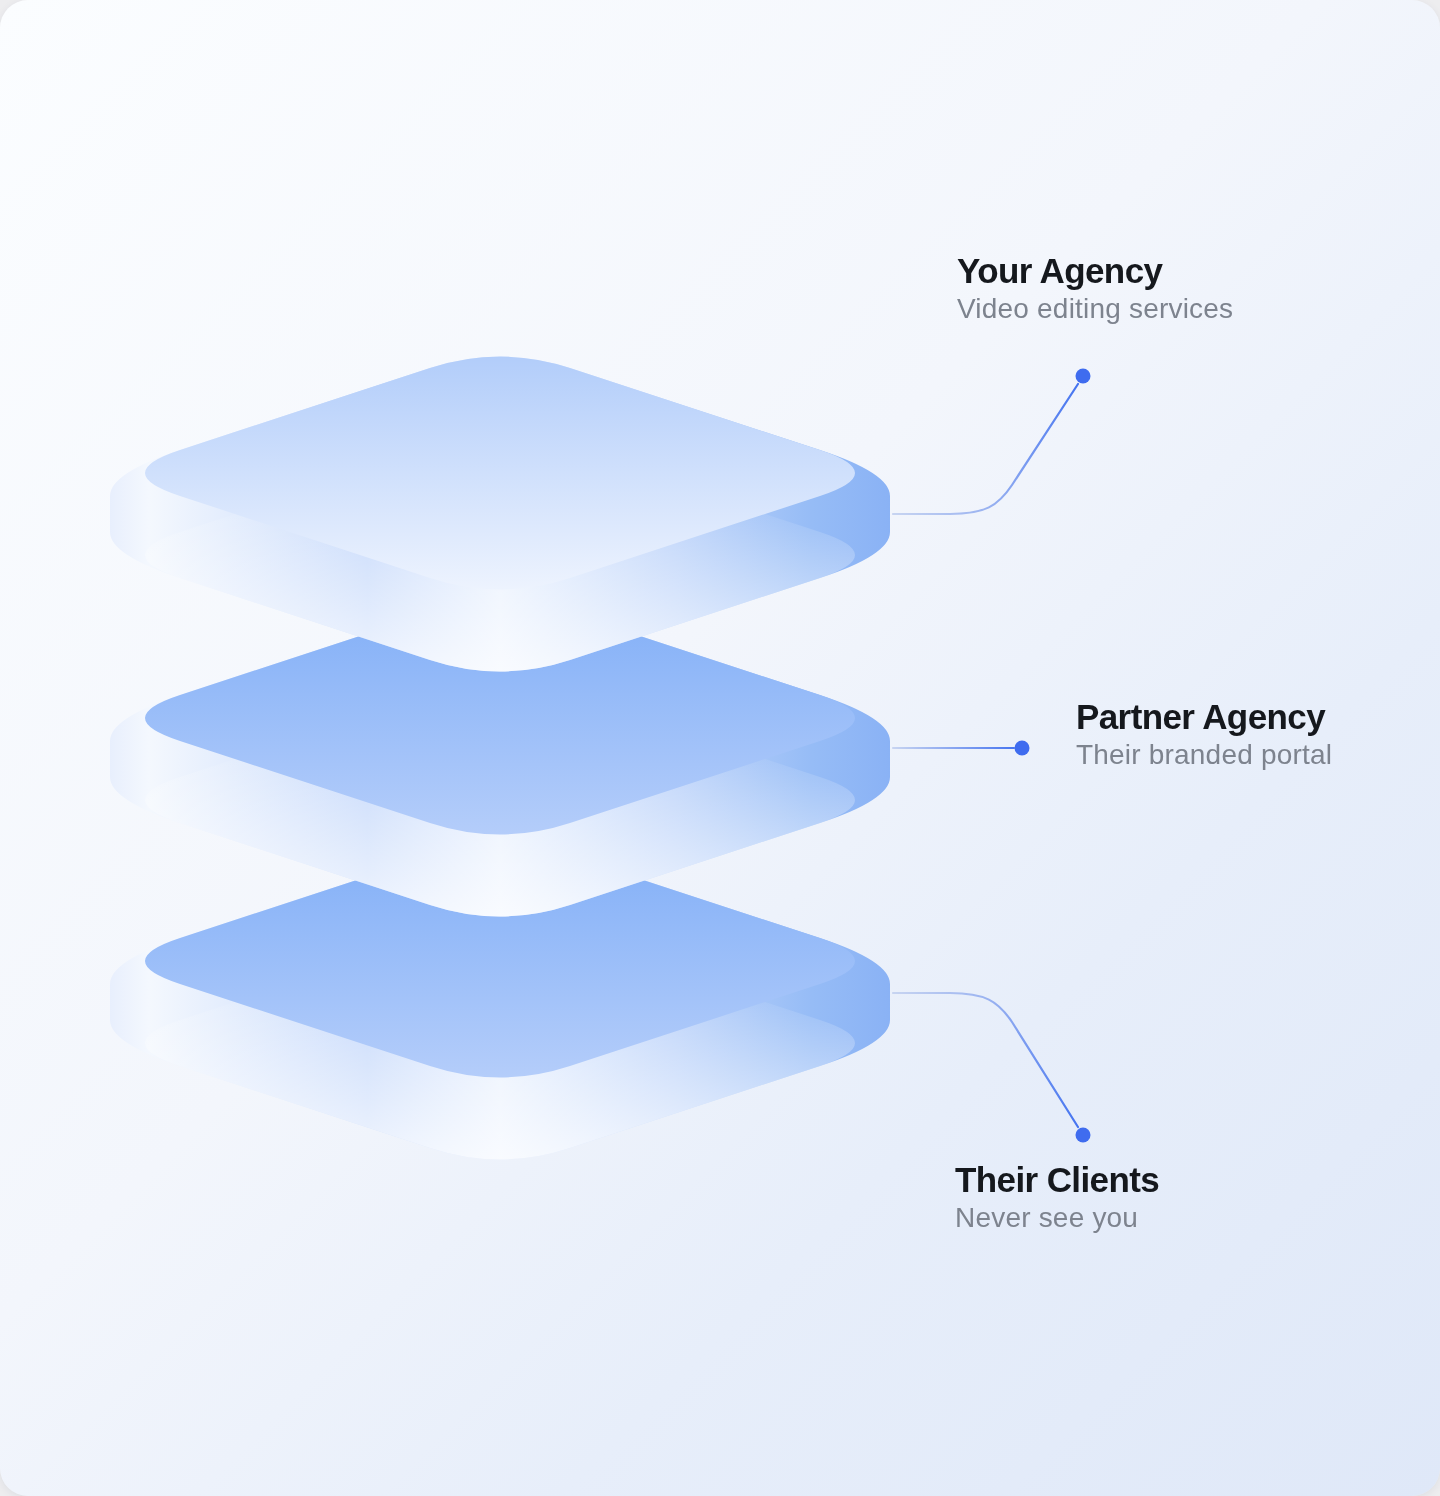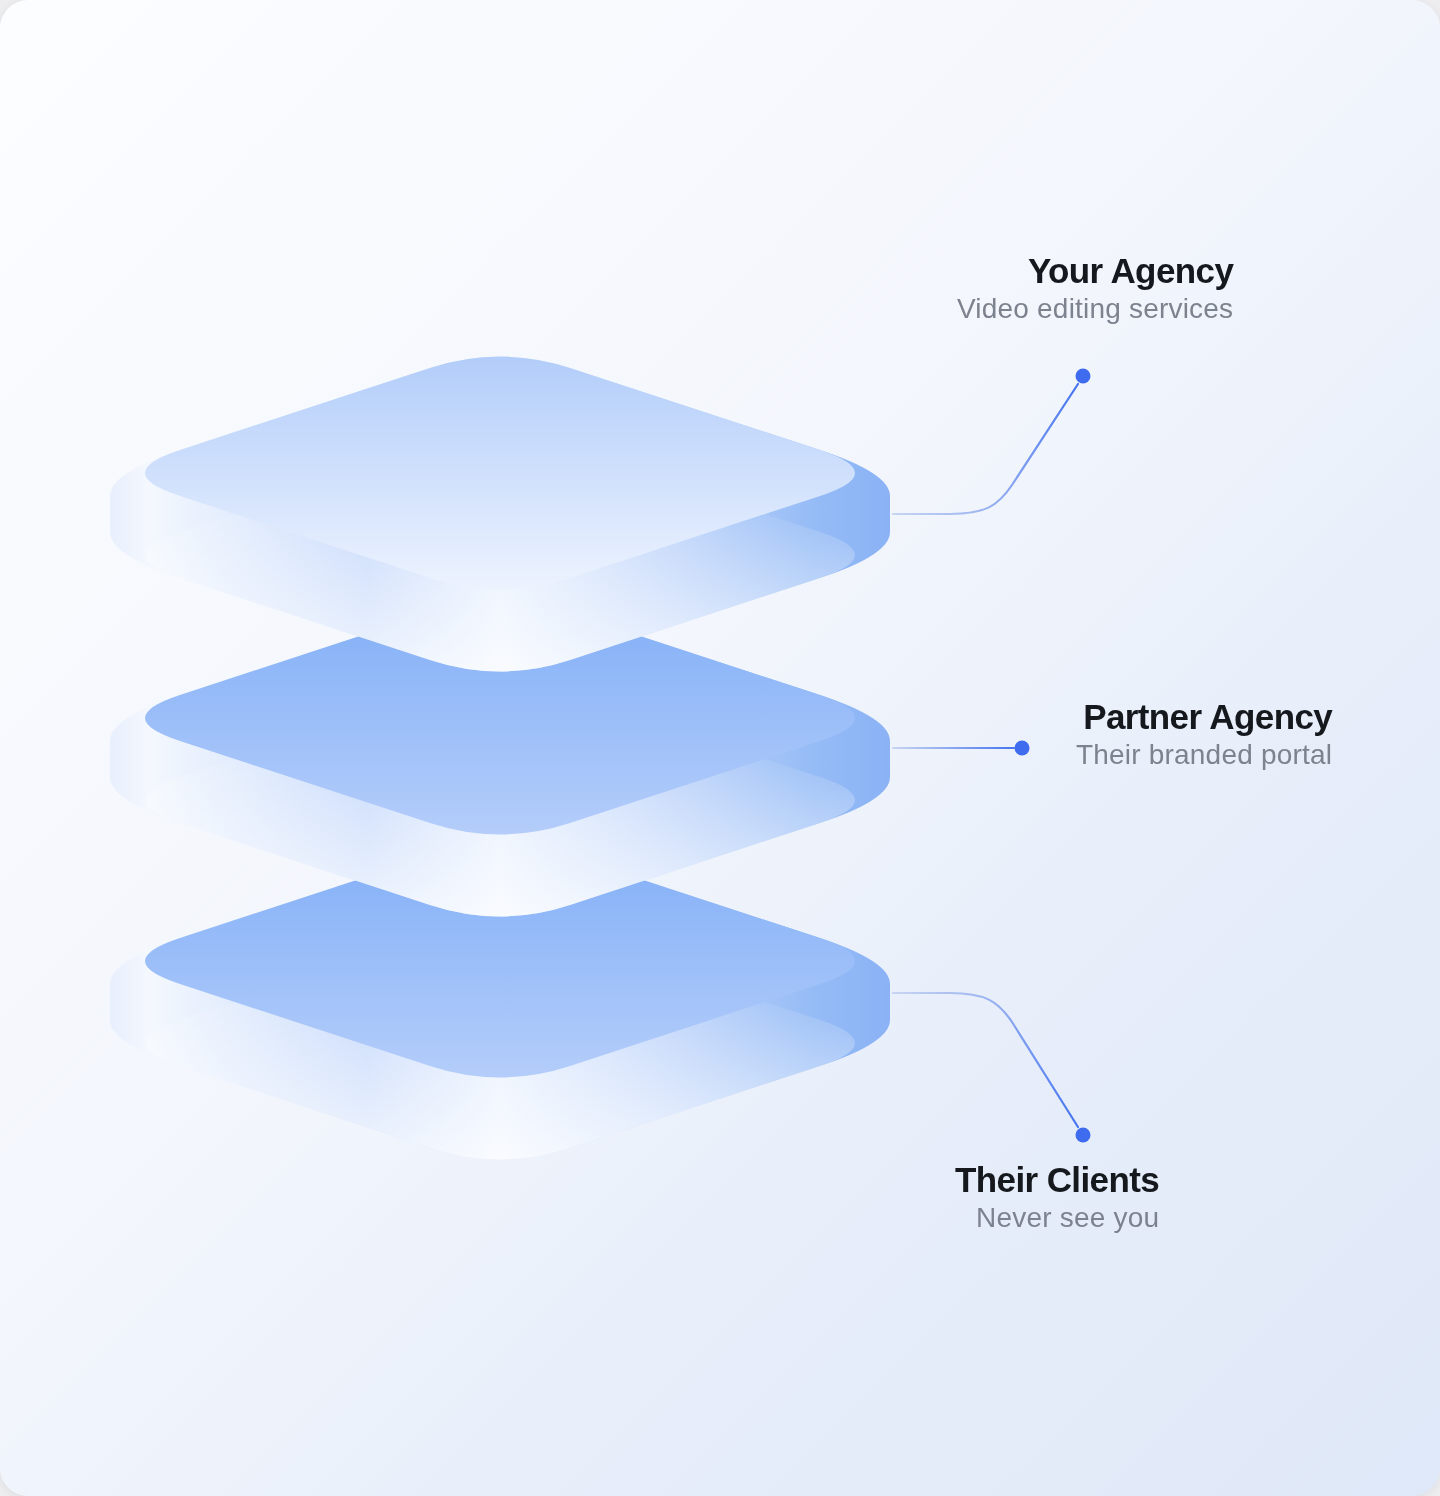--- a/index.html
+++ b/index.html
@@ -6,21 +6,21 @@
   .card{
     position:relative;
     width:1440px;height:1496px;
     border-radius:28px;
     overflow:hidden;
     background:linear-gradient(135deg,#fbfdff 0%,#f3f6fc 45%,#e7eefa 70%,#dfe8f8 100%);
     box-shadow:0 2px 8px rgba(20,40,90,.07);
     font-family:"Liberation Sans","DejaVu Sans",sans-serif;
   }
   .stack-svg{position:absolute;left:0;top:0;width:1440px;height:1496px;display:block;}
-  .label{position:absolute;white-space:nowrap;text-align:right;}
+  .label{position:absolute;white-space:nowrap;}
   .label-title{
     font-size:35px;font-weight:700;letter-spacing:-0.6px;
     color:#15181d;line-height:1.2;
   }
   .label-sub{
     font-size:28px;font-weight:400;letter-spacing:0.2px;
     color:#7d838e;line-height:1.2;
   }
   #label-your-agency{left:957px;top:250px;}
   #label-partner-agency{left:1076px;top:696px;}

